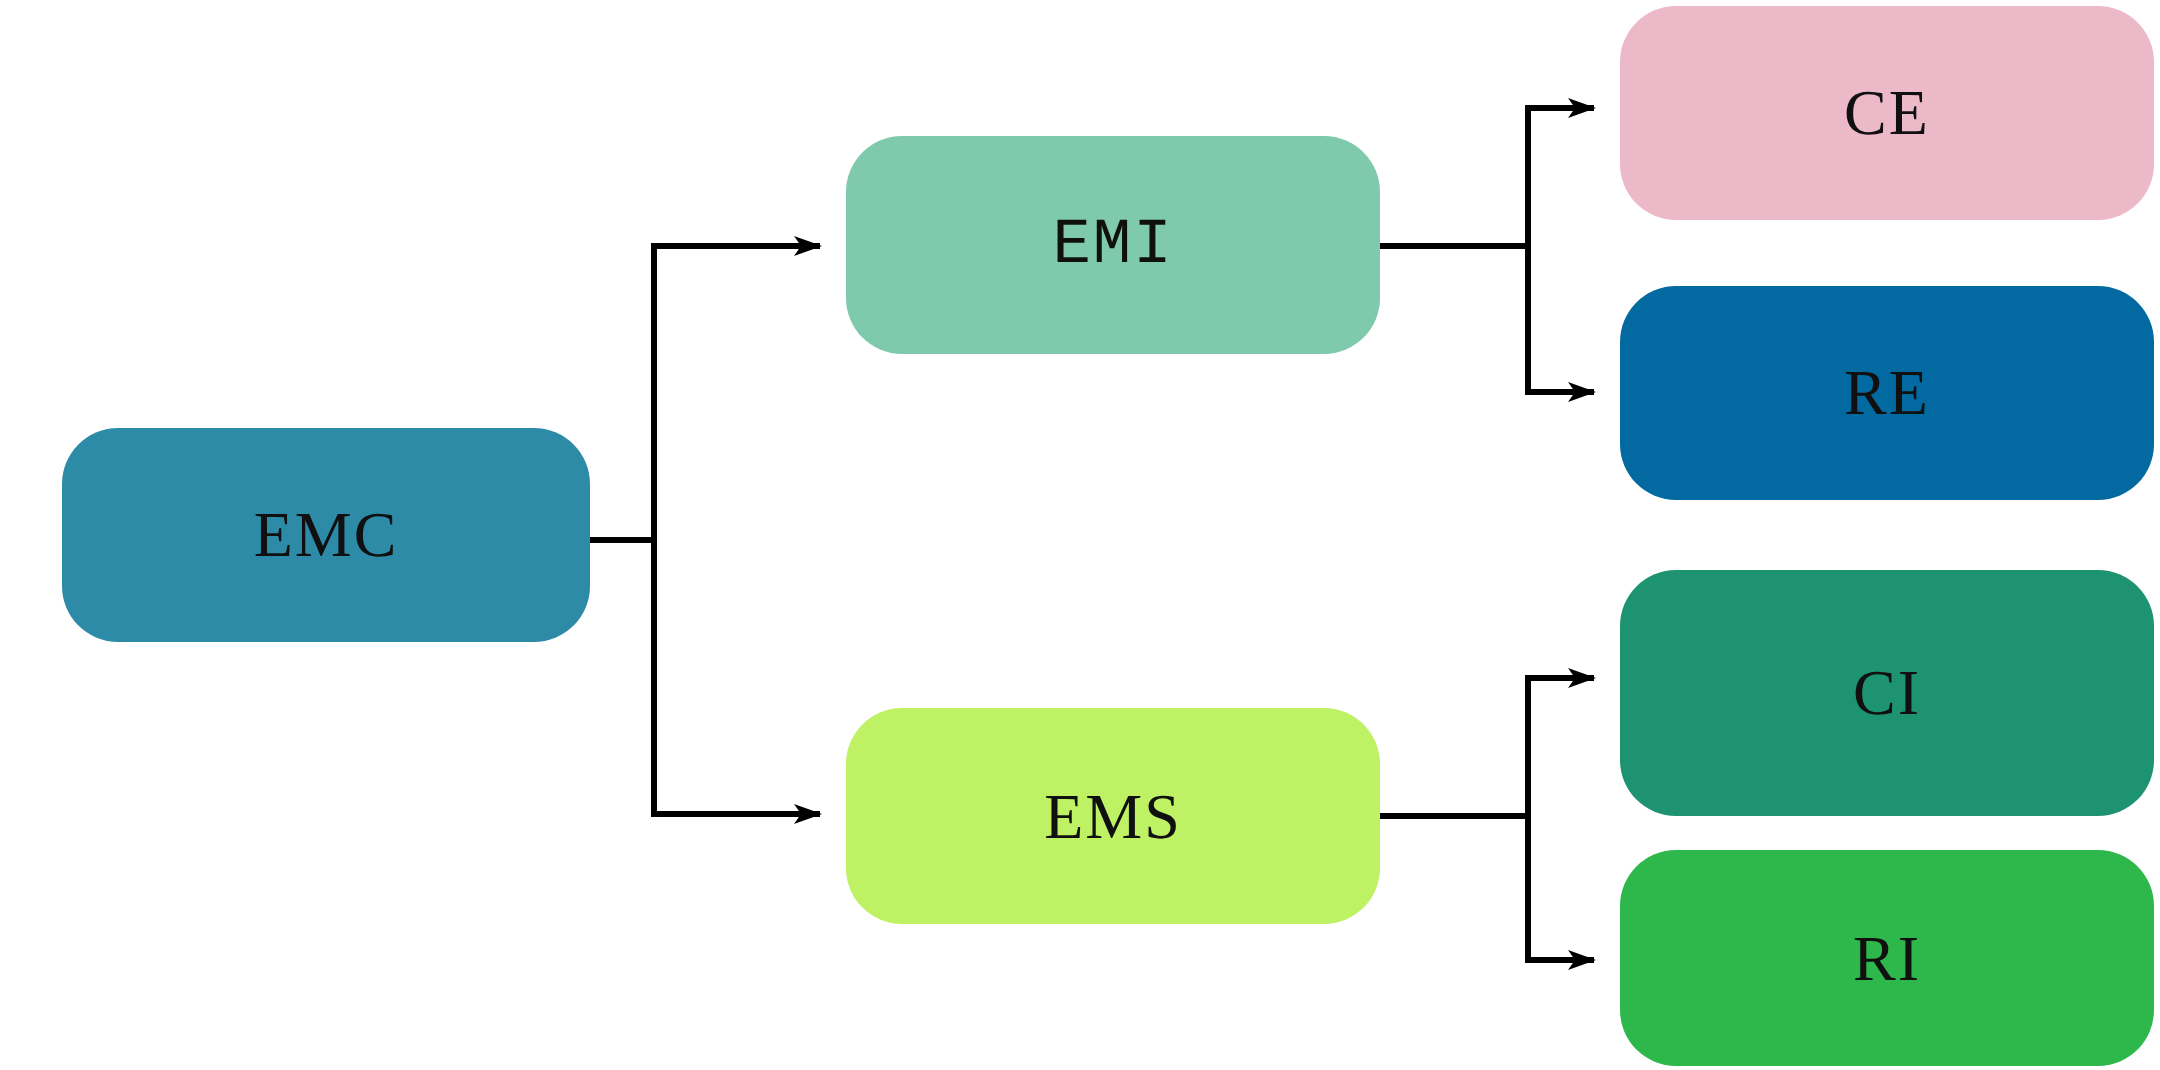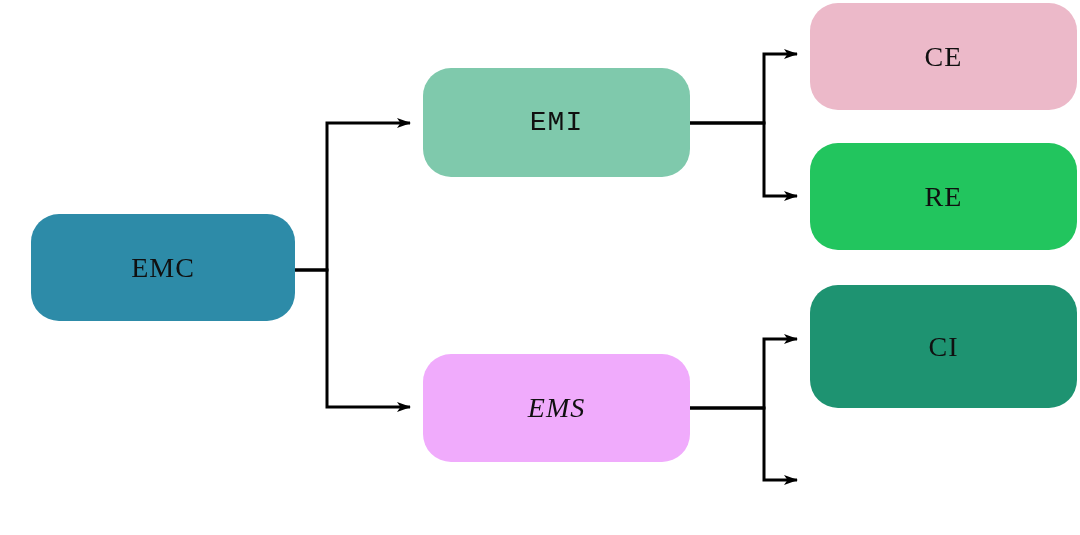--- a/index.html
+++ b/index.html
@@ -27,21 +27,21 @@
     stroke-width: 3;
   }
   .node {
     position: absolute;
     border-radius: 28px;
     display: flex;
     align-items: center;
     justify-content: center;
   }
   .node-label {
-    font-size: 28px;
+    font-size: 32px;
     color: #101010;
     letter-spacing: 1px;
     user-select: none;
   }
   
   .node-emc { left: 3px;   top: 214px; width: 264px; height: 107px; }
   .node-emi { left: 423px; top: 68px;  width: 267px; height: 109px; }
   .node-ems { left: 423px; top: 354px; width: 267px; height: 108px; }
   .node-ce  { left: 810px; top: 3px;   width: 267px; height: 107px; }
   .node-re  { left: 810px; top: 143px; width: 267px; height: 107px; }
@@ -74,30 +74,33 @@
   </svg>
 
   <div class="node node-emc" style="background: rgb(45, 139, 168); margin-left: 28px;">
     <span class="node-label">EMC</span>
   </div>
 
   <div class="node node-emi" style="background: rgb(127, 201, 172); font-family: Liberation Mono, monospace;">
     <span class="node-label">EMI</span>
   </div>
 
-  <div class="node node-ems" style="background: #f0abfc; font-style: italic;">
+  <div class="node node-ems" style="background: #bef264;">
     <span class="node-label">EMS</span>
   </div>
 
   <div class="node node-ce" style="background: rgb(236, 185, 201);">
     <span class="node-label">CE</span>
   </div>
 
-  <div class="node node-re" style="background: #22c55e;">
+  <div class="node node-re" style="background: #0369a1;">
     <span class="node-label">RE</span>
   </div>
 
   <div class="node node-ci" style="background: rgb(30, 147, 113);">
     <span class="node-label">CI</span>
   </div>
 
+  <div class="node node-ri" style="background: rgb(46, 184, 76);">
+    <span class="node-label">RI</span>
+  </div>
 
 </div>
 
 </body></html>

